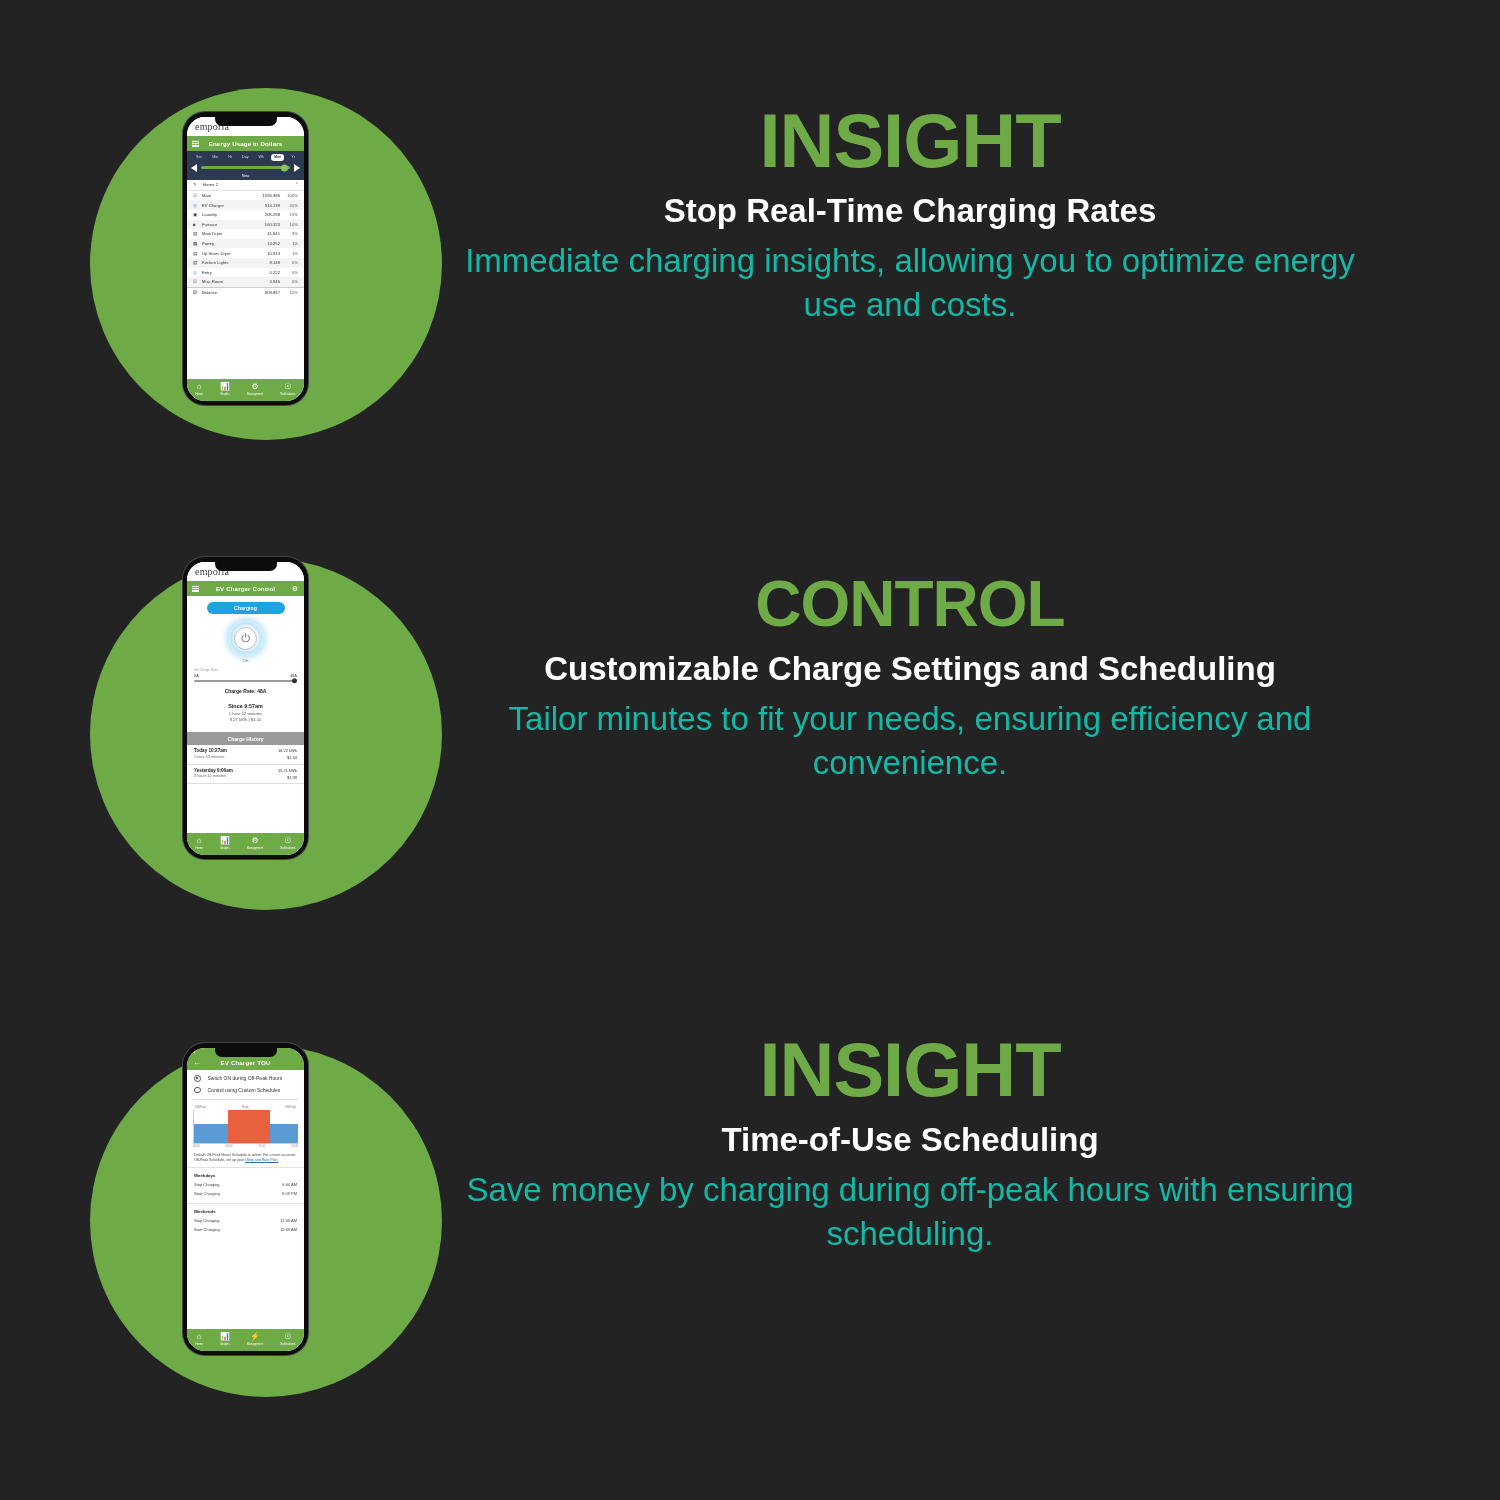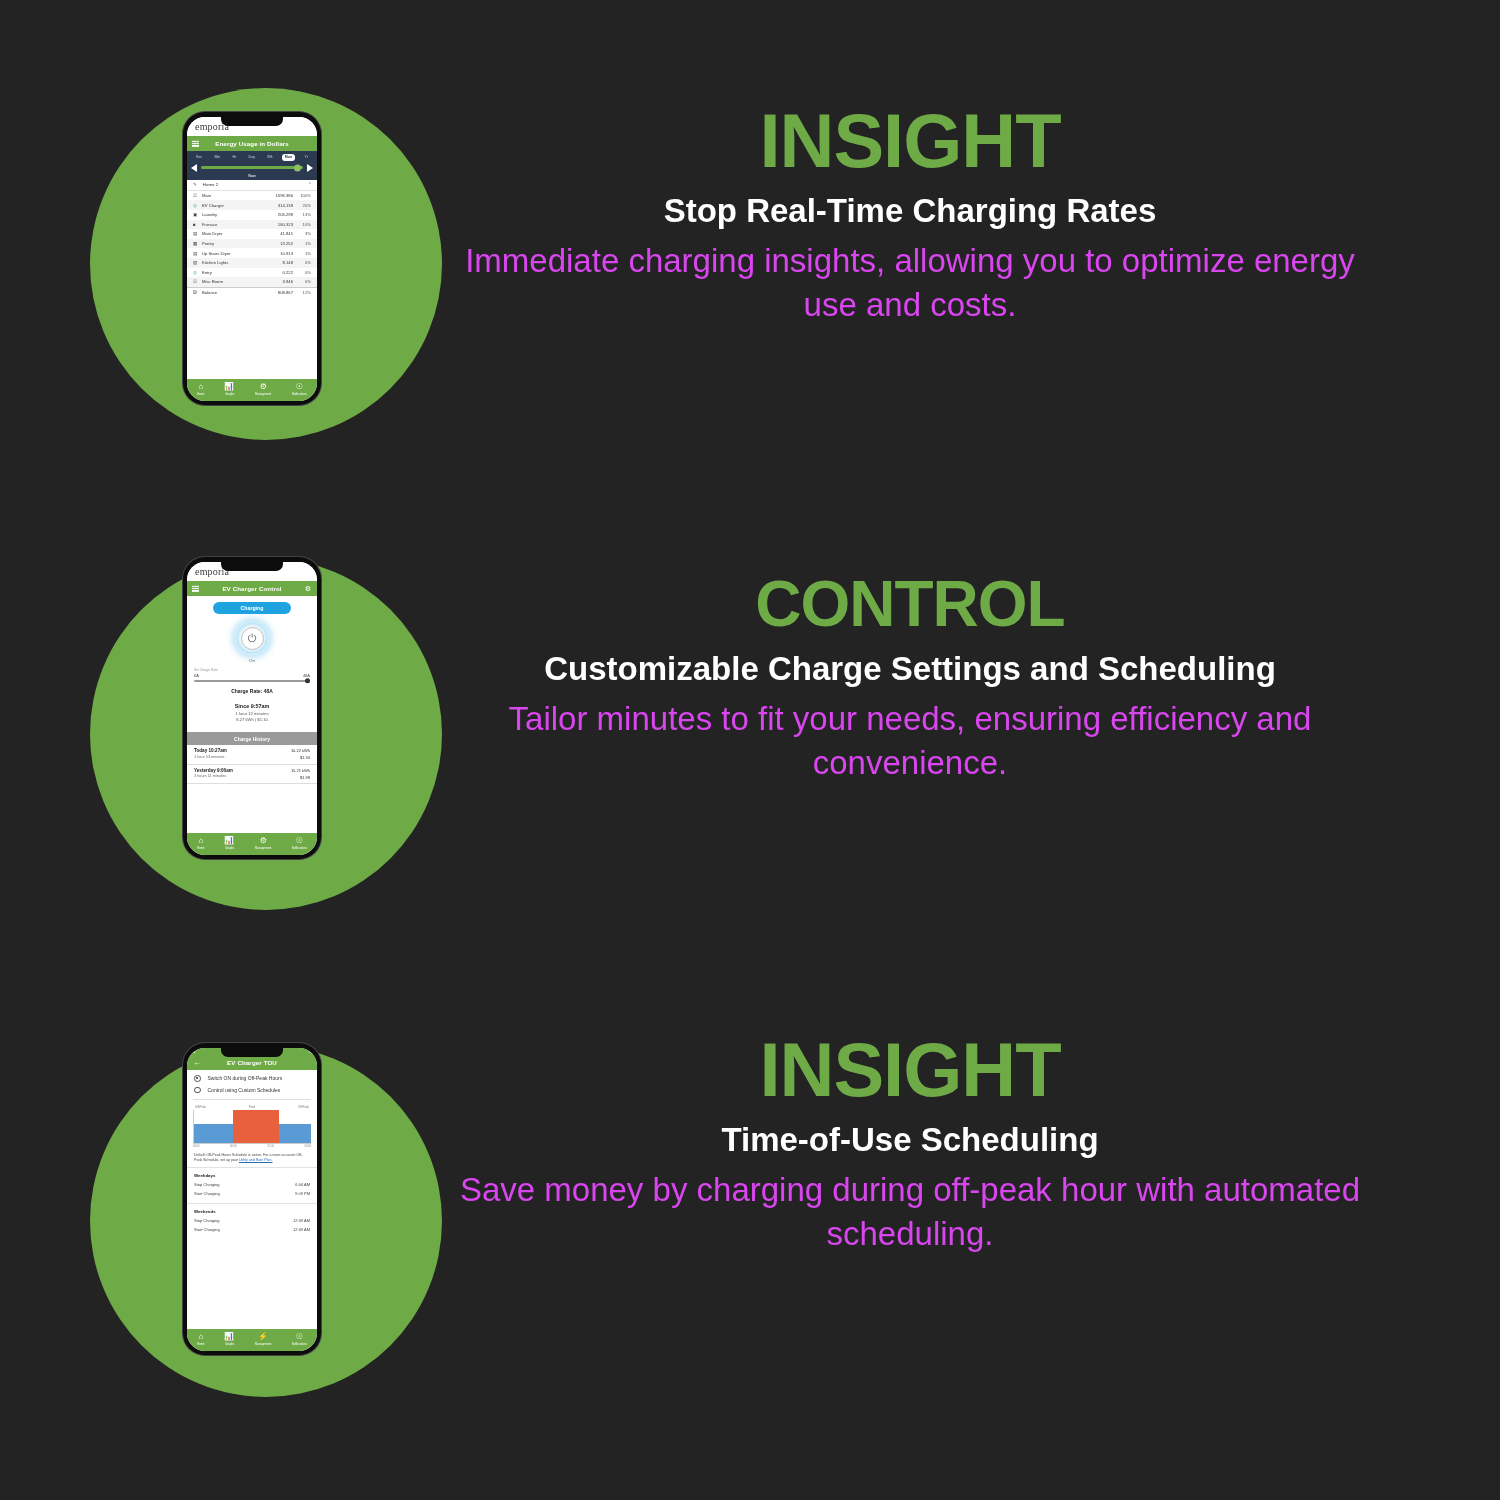--- a/index.html
+++ b/index.html
@@ -21,21 +21,21 @@
   .circle {
     position: absolute; left: 90px; top: 0;
     width: 352px; height: 352px; border-radius: 50%;
     background: #6EAA46;
   }
   .f2 .circle { top: 3px; }
   .f3 .circle { top: 30px; height: 352px; }
 
   .phone {
     position: absolute; left: 183px; top: 8px;
-    width: 138px; height: 300px;
+    width: 125px; height: 300px;
     background: #0c0c0c; border-radius: 22px;
     padding: 5px 4px 4px 4px;
     box-shadow: 0 0 0 1px #444;
   }
   .f1 .phone { top: 24px; height: 293px; }
   .f2 .phone { top: 2px; height: 302px; }
   .f3 .phone { top: 28px; height: 312px; }
   .phone-screen {
     width: 100%; height: 100%;
     background: #ffffff; border-radius: 18px;
@@ -187,21 +187,21 @@
   .textcol { padding-top: 14px; text-align: center; }
   .kicker {
     color: #6EAA46; font-weight: bold; font-size: 76px; line-height: .92;
     letter-spacing: -1px; margin-bottom: 16px;
   }
   .f2 .kicker { font-size: 64px; }
   .sub {
     color: #ffffff; font-weight: bold; font-size: 33px; line-height: 1.18; margin-bottom: 6px;
   }
   .body {
-    color: #d946ef; font-size: 33px; line-height: 1.35; max-width: 920px; margin-top: 8px;
+    color: #14b8a6; font-size: 33px; line-height: 1.35; max-width: 920px; margin-top: 8px;
   }
   .f1 .textcol { padding-top: 18px; }
   .f2 .textcol { padding-top: 20px; }
   .f3 .textcol { padding-top: 20px; }
 </style>
 </head>
 <body>
 
 <div class="page">
 
@@ -545,17 +545,17 @@
               <span class="nl">Notifications</span>
             </div>
           </div>
         </div>
       </div>
     </div>
 
     <div class="textcol">
       <div class="kicker">INSIGHT</div>
       <div class="sub">Time-of-Use Scheduling</div>
-      <div class="body">Save money by charging during off-peak hour with automated scheduling.</div>
+      <div class="body">Save money by charging during off-peak hours with ensuring scheduling.</div>
     </div>
   </div>
 
 </div>
 
 </body></html>

